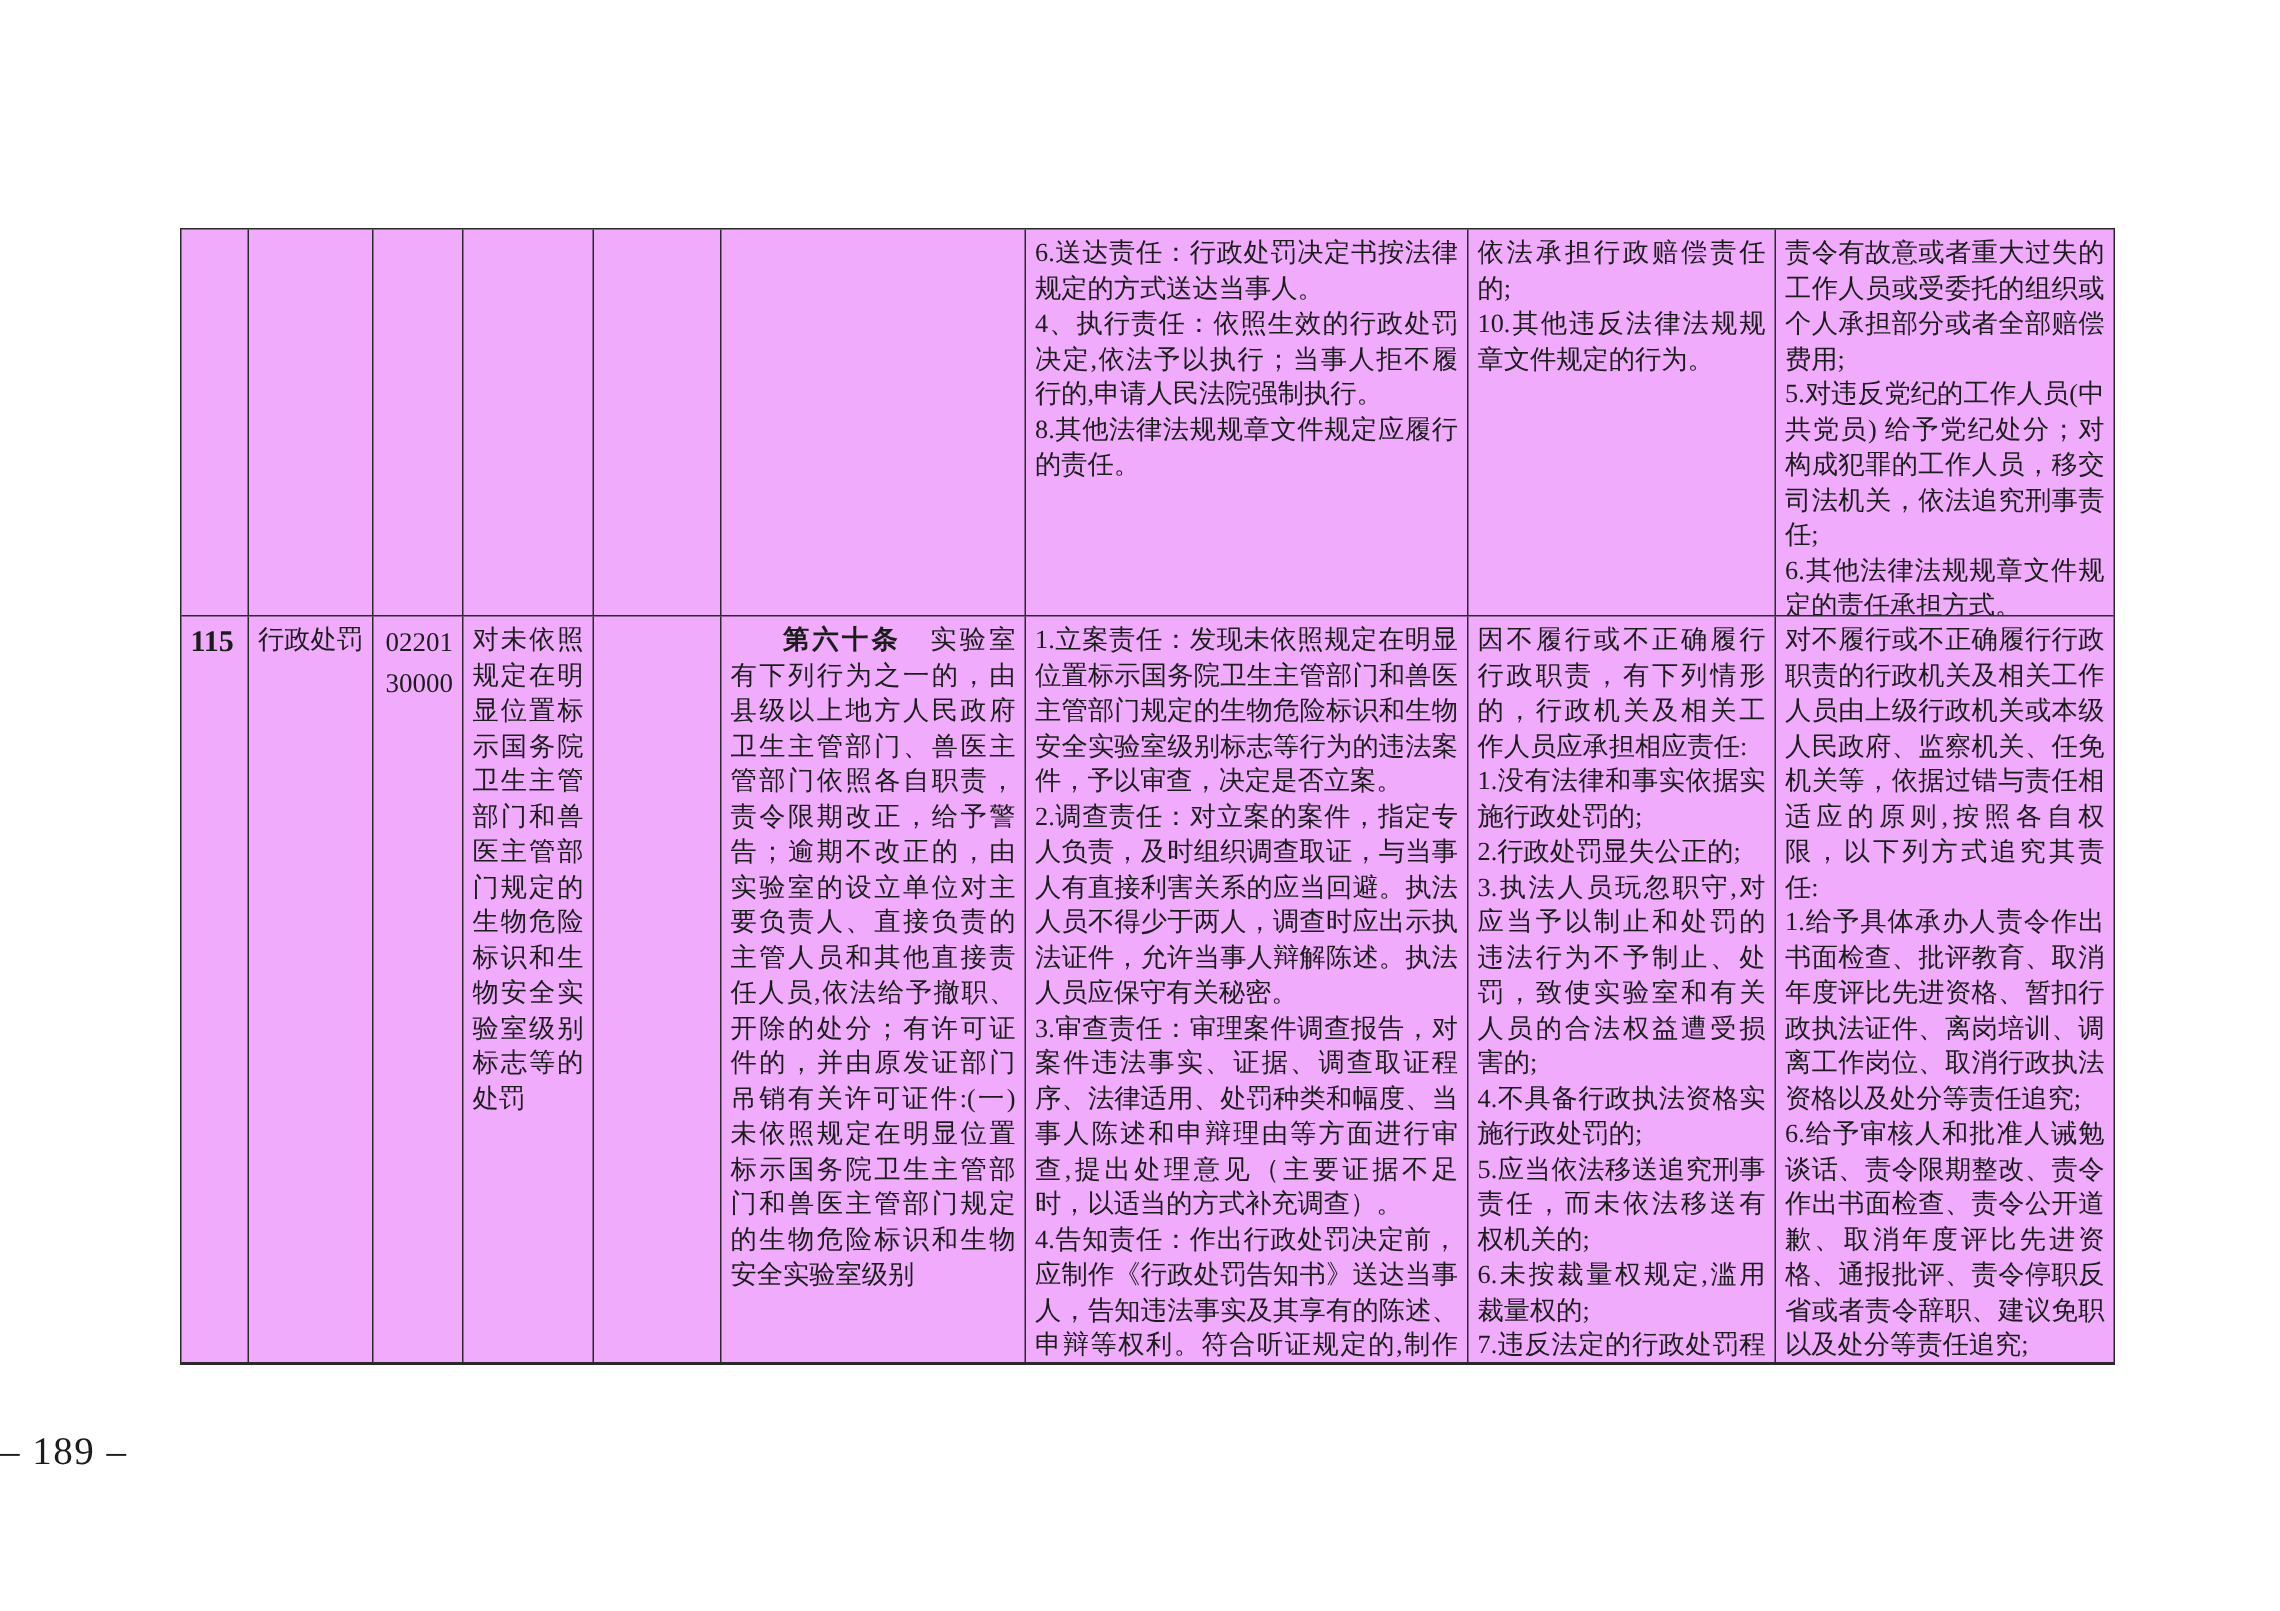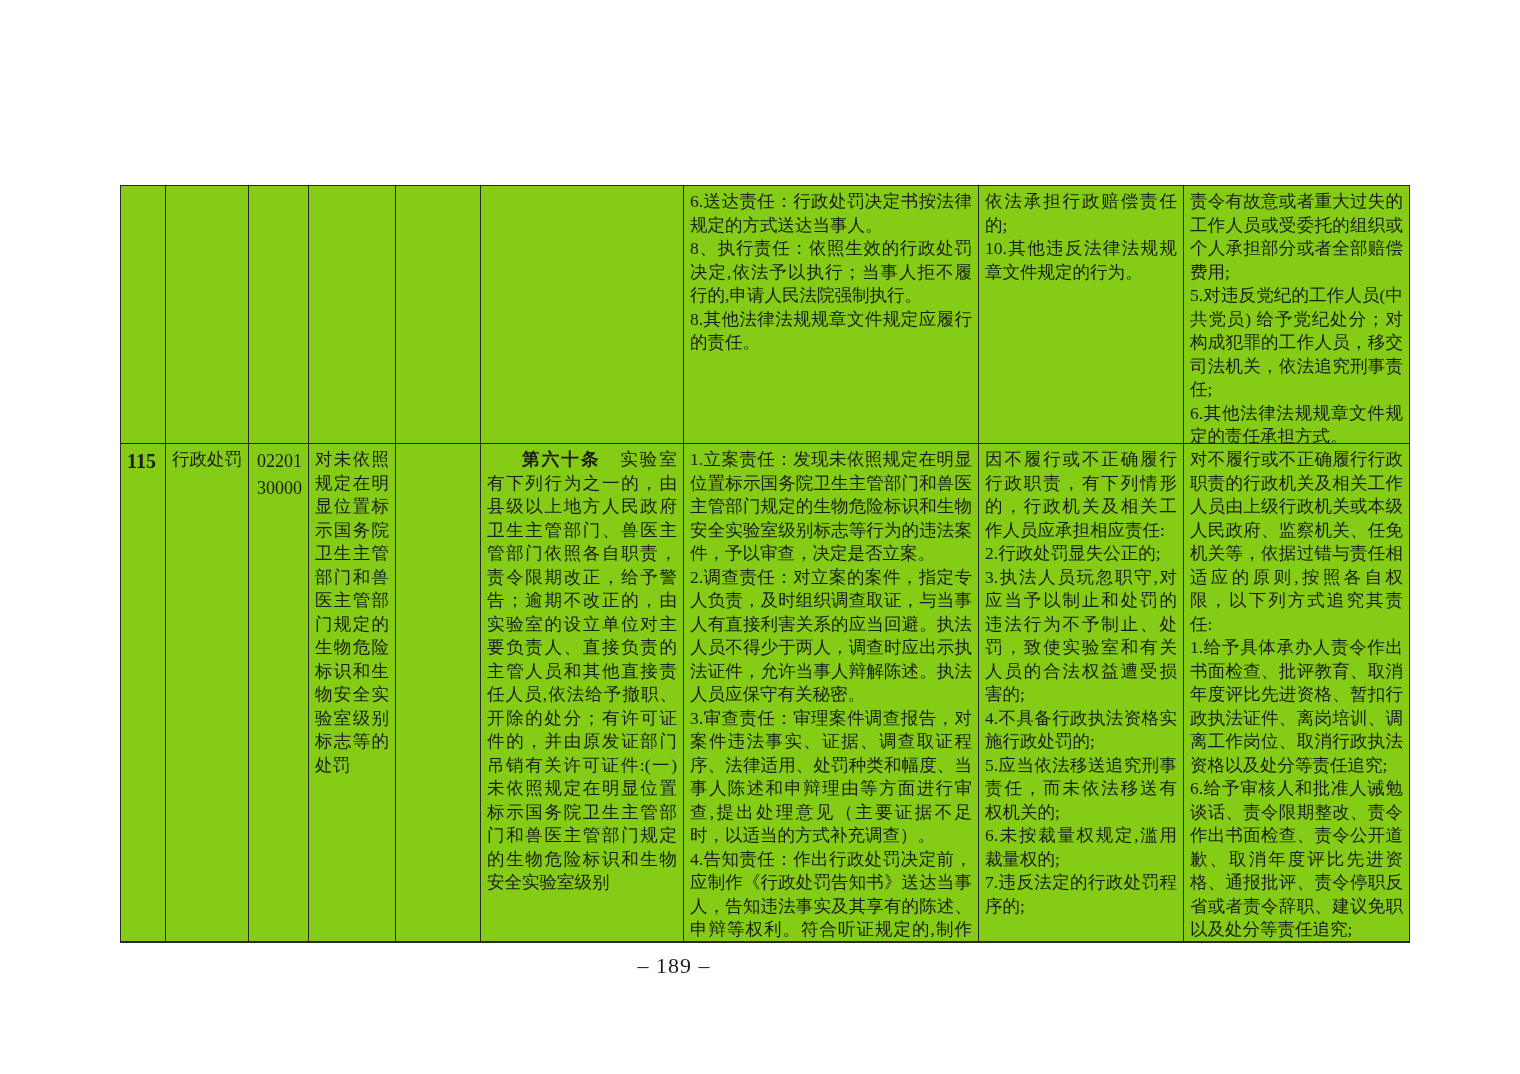--- a/index.html
+++ b/index.html
@@ -24,22 +24,21 @@
     position: absolute;
     left: 120px;
     top: 152px;
     width: 1290px;
     height: 758px;
     box-sizing: border-box;
     border: 1px solid #2a2a2a;
     border-bottom-width: 2px;
     display: flex;
     flex-direction: column;
-    background: #84cc16;
-    margin-top: 33px;
+    background: #f0abfc;
   }
   .trow {
     display: grid;
     grid-template-columns: 45px 83px 60px 87px 85px 203px 295px 205px 225px;
     box-sizing: border-box;
   }
   .trow.cont {
     height: 258px;
     border-bottom: 1px solid #2a2a2a;
   }
@@ -72,43 +71,42 @@
     padding-left: 8px;
     font-size: 18px;
     line-height: 27px;
   }
   .c-legal p { text-indent: 2em; }
   .footer {
     position: absolute;
     left: 0;
     width: 1348px;
     top: 953px;
-    text-align: center;
-    font-size: 22px;
+    font-size: 26px;
     letter-spacing: 1px;
     color: #1c1c1c;
   }
 </style>
 </head>
 <body>
 
 <div class="sheet">
 
   <div class="grid">
 
     <div class="trow cont">
       <div class="cell c-seq"></div>
       <div class="cell"></div>
       <div class="cell c-code"></div>
       <div class="cell"></div>
       <div class="cell"></div>
       <div class="cell c-legal"></div>
       <div class="cell">
           <p>6.送达责任：行政处罚决定书按法律规定的方式送达当事人。</p>
-          <p>8、执行责任：依照生效的行政处罚决定,依法予以执行；当事人拒不履行的,申请人民法院强制执行。</p>
+          <p>4、执行责任：依照生效的行政处罚决定,依法予以执行；当事人拒不履行的,申请人民法院强制执行。</p>
           <p>8.其他法律法规规章文件规定应履行的责任。</p>
         </div>
       <div class="cell">
           <p>依法承担行政赔偿责任的;</p>
           <p>10.其他违反法律法规规章文件规定的行为。</p>
         </div>
       <div class="cell">
           <p>责令有故意或者重大过失的工作人员或受委托的组织或个人承担部分或者全部赔偿费用;</p>
           <p>5.对违反党纪的工作人员(中共党员) 给予党纪处分；对构成犯罪的工作人员，移交司法机关，依法追究刑事责任;</p>
           <p>6.其他法律法规规章文件规定的责任承担方式。</p>
@@ -128,20 +126,21 @@
           <p><b>第六十条</b>　实验室有下列行为之一的，由县级以上地方人民政府卫生主管部门、兽医主管部门依照各自职责，责令限期改正，给予警告；逾期不改正的，由实验室的设立单位对主要负责人、直接负责的主管人员和其他直接责任人员,依法给予撤职、开除的处分；有许可证件的，并由原发证部门吊销有关许可证件:(一)未依照规定在明显位置标示国务院卫生主管部门和兽医主管部门规定的生物危险标识和生物安全实验室级别</p>
         </div>
       <div class="cell">
           <p>1.立案责任：发现未依照规定在明显位置标示国务院卫生主管部门和兽医主管部门规定的生物危险标识和生物安全实验室级别标志等行为的违法案件，予以审查，决定是否立案。</p>
           <p>2.调查责任：对立案的案件，指定专人负责，及时组织调查取证，与当事人有直接利害关系的应当回避。执法人员不得少于两人，调查时应出示执法证件，允许当事人辩解陈述。执法人员应保守有关秘密。</p>
           <p>3.审查责任：审理案件调查报告，对案件违法事实、证据、调查取证程序、法律适用、处罚种类和幅度、当事人陈述和申辩理由等方面进行审查,提出处理意见（主要证据不足时，以适当的方式补充调查）。</p>
           <p>4.告知责任：作出行政处罚决定前，应制作《行政处罚告知书》送达当事人，告知违法事实及其享有的陈述、申辩等权利。符合听证规定的,制作并送达《行</p>
         </div>
       <div class="cell">
           <p>因不履行或不正确履行行政职责，有下列情形的，行政机关及相关工作人员应承担相应责任:</p>
+          <p>1.没有法律和事实依据实施行政处罚的;</p>
           <p>2.行政处罚显失公正的;</p>
           <p>3.执法人员玩忽职守,对应当予以制止和处罚的违法行为不予制止、处罚，致使实验室和有关人员的合法权益遭受损害的;</p>
           <p>4.不具备行政执法资格实施行政处罚的;</p>
           <p>5.应当依法移送追究刑事责任，而未依法移送有权机关的;</p>
           <p>6.未按裁量权规定,滥用裁量权的;</p>
           <p>7.违反法定的行政处罚程序的;</p>
         </div>
       <div class="cell">
           <p>对不履行或不正确履行行政职责的行政机关及相关工作人员由上级行政机关或本级人民政府、监察机关、任免机关等，依据过错与责任相适应的原则,按照各自权限，以下列方式追究其责任:</p>
           <p>1.给予具体承办人责令作出书面检查、批评教育、取消年度评比先进资格、暂扣行政执法证件、离岗培训、调离工作岗位、取消行政执法资格以及处分等责任追究;</p>

